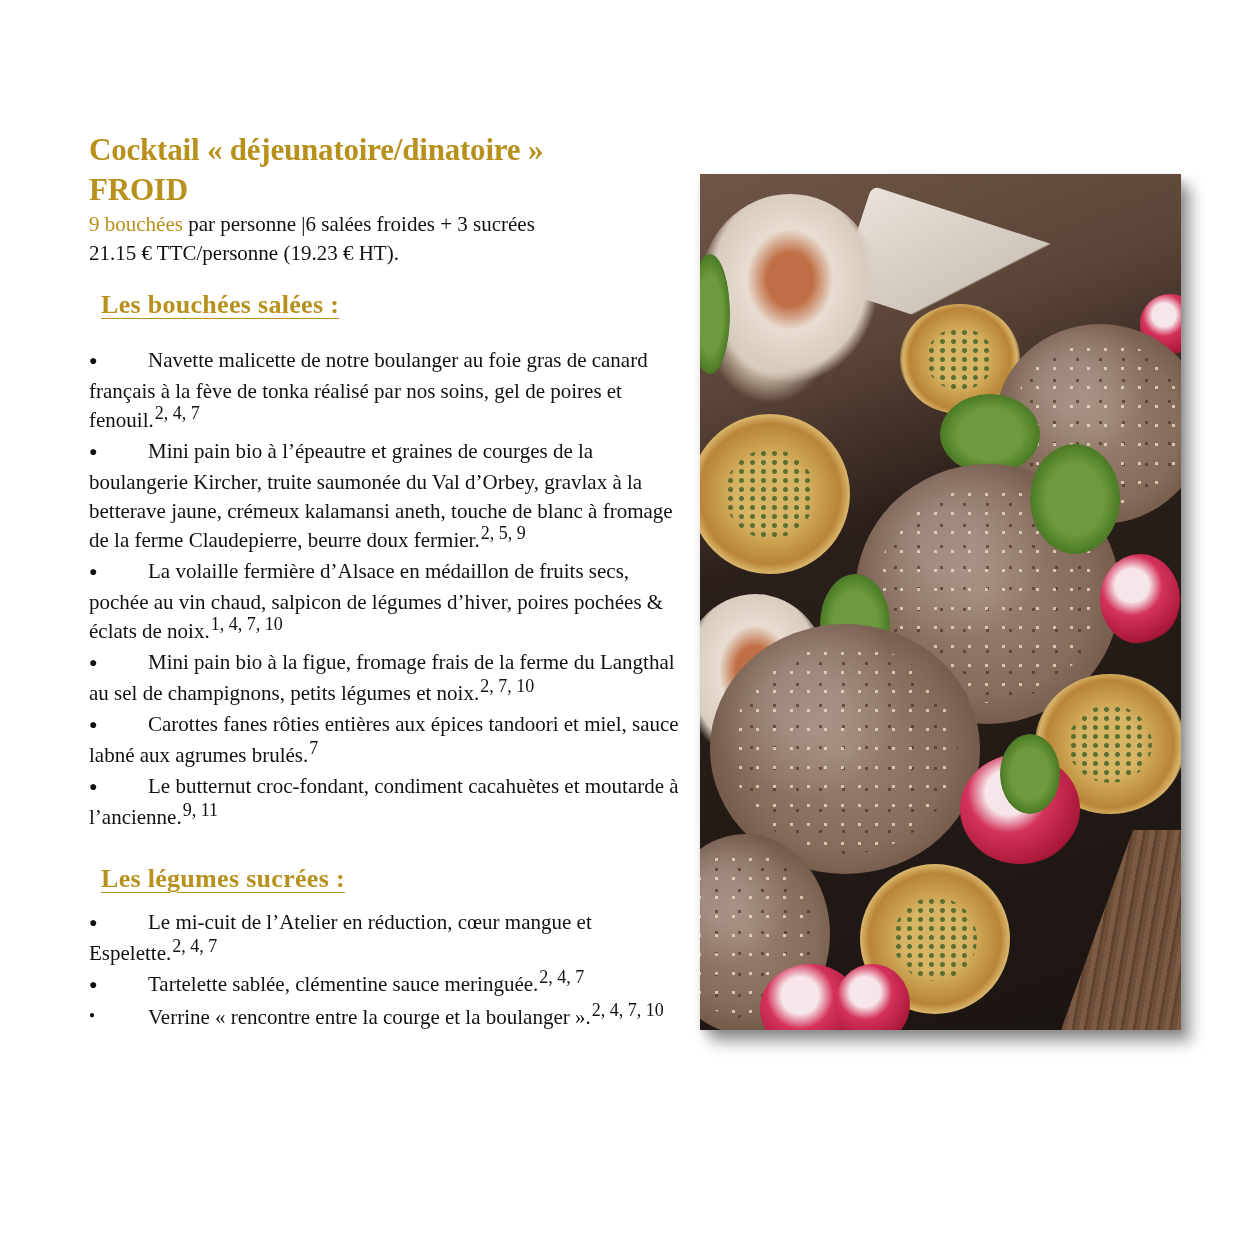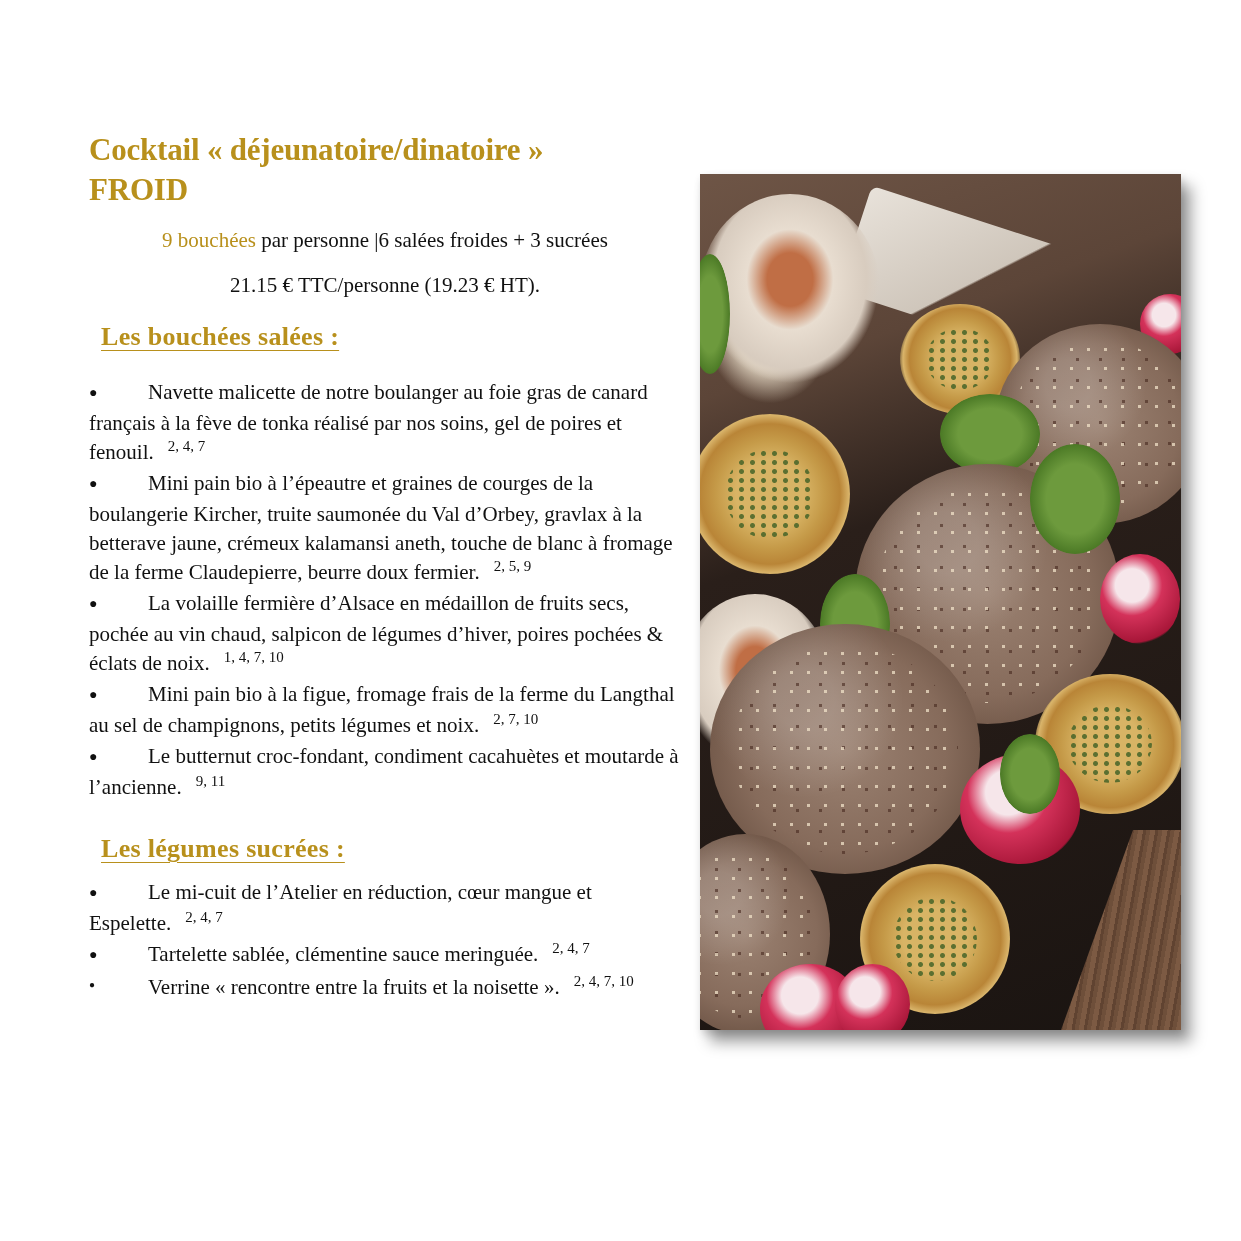--- a/index.html
+++ b/index.html
@@ -12,44 +12,43 @@
 
   .text-col {
     position: absolute; left: 89px; top: 130px; width: 592px;
   }
   .title {
     color: #B8901C; font-size: 31px; line-height: 40px; margin: 0;
     font-family: "Liberation Serif", "DejaVu Serif", serif;
     letter-spacing: -0.2px;
   }
   .subtitle, .price {
-    font-size: 21px; line-height: 29px; margin: 16px;
+    font-size: 21px; line-height: 29px; margin: 0;
     font-family: "Liberation Serif", "DejaVu Serif", serif;
-    text-align: center;
   }
   .subtitle .accent { color: #B8901C; }
   .section-title {
     color: #B8901C; font-size: 26px; line-height: 34px;
     font-family: "Liberation Serif", "DejaVu Serif", serif;
     text-decoration: underline; text-decoration-thickness: 1px; text-underline-offset: 5px;
     margin: 12px; letter-spacing: 0.3px;
   }
   .sec-salees { margin-top: 20px; }
   .sec-sucrees { margin-top: 30px; }
   ul.items { list-style: none; padding: 0; margin: 0; }
   .sec-salees + ul.items { margin-top: 24px; }
   ul.items li {
     font-size: 21px; line-height: 29px; margin: 0 0 2px 0;
     font-family: "Liberation Serif", "DejaVu Serif", serif;
     text-align: left;
   }
   .bullet { display: inline-block; width: 59px; }
   .bullet::before { content: "\25CF"; font-size: 14px; position: relative; top: -2px; }
   .bullet.small::before { font-size: 10px; top: -6px; }
-  sup.allergens { font-size: 15px; line-height: 0; vertical-align: 8px; margin-left: 14px; }
+  sup.allergens { font-size: 18px; line-height: 0; vertical-align: 8px; margin-left: 1px; }
 
   
   .photo-wrap {
     position: absolute; left: 700px; top: 174px; width: 481px; height: 856px;
     box-shadow: 10px 12px 14px rgba(0,0,0,0.38), 2px 4px 8px rgba(0,0,0,0.15);
   }
   .photo {
     position: absolute; inset: 0; overflow: hidden;
     background:
       radial-gradient(ellipse 90px 110px at 70px 150px, rgba(232,220,200,0.95) 40%, rgba(232,220,200,0) 72%),
@@ -109,28 +108,29 @@
     </h1>
     <p class="subtitle"><span class="accent">9 bouchées</span><span> par personne |6 salées froides + 3 sucrées</span></p>
     <p class="price">21.15 € TTC/personne (19.23 € HT).</p>
 
     <h2 class="section-title sec-salees">Les bouchées salées :</h2>
     <ul class="items">
       <li><span class="bullet"></span><span>Navette malicette de notre boulanger au foie gras de canard français à la fève de tonka réalisé par nos soins, gel de poires et fenouil.</span><sup class="allergens">2, 4, 7</sup></li>
       <li><span class="bullet"></span><span>Mini pain bio à l’épeautre et graines de courges de la boulangerie Kircher, truite saumonée du Val d’Orbey, gravlax à la betterave jaune, crémeux kalamansi aneth, touche de blanc à fromage de la ferme Claudepierre, beurre doux fermier.</span><sup class="allergens">2, 5, 9</sup></li>
       <li><span class="bullet"></span><span>La volaille fermière d’Alsace en médaillon de fruits secs, pochée au vin chaud, salpicon de légumes d’hiver, poires pochées &amp; éclats de noix.</span><sup class="allergens">1, 4, 7, 10</sup></li>
       <li><span class="bullet"></span><span>Mini pain bio à la figue, fromage frais de la ferme du Langthal au sel de champignons, petits légumes et noix.</span><sup class="allergens">2, 7, 10</sup></li>
+      <li><span class="bullet"></span><span>Carottes fanes rôties entières aux épices tandoori et miel, sauce labné aux agrumes brulés.</span><sup class="allergens">7</sup></li>
       <li><span class="bullet"></span><span>Le butternut croc-fondant, condiment cacahuètes et moutarde à l’ancienne.</span><sup class="allergens">9, 11</sup></li>
     </ul>
 
     <h2 class="section-title sec-sucrees">Les légumes sucrées :</h2>
     <ul class="items">
       <li><span class="bullet"></span><span>Le mi-cuit de l’Atelier en réduction, cœur mangue et Espelette.</span><sup class="allergens">2, 4, 7</sup></li>
       <li><span class="bullet"></span><span>Tartelette sablée, clémentine sauce meringuée.</span><sup class="allergens">2, 4, 7</sup></li>
-      <li><span class="bullet small"></span><span>Verrine « rencontre entre la fruits et la noisette ».</span><sup class="allergens">2, 4, 7, 10</sup></li>
+      <li><span class="bullet small"></span><span>Verrine « rencontre entre la courge et la boulanger ».</span><sup class="allergens">2, 4, 7, 10</sup></li>
     </ul>
   </div>
 
   <div class="photo-wrap">
     <div class="photo" title="Platter of mini seeded bread buns, quiches, radishes, verrines and herbs">
       <div class="blob cone" style="left:150px;top:40px;width:200px;height:110px;transform:rotate(18deg);"></div>
       <div class="blob verrine" style="left:0px;top:20px;width:180px;height:190px;"></div>
       <div class="blob leaf" style="left:-10px;top:80px;width:40px;height:120px;"></div>
       <div class="blob radish" style="left:440px;top:120px;width:60px;height:60px;"></div>
       <div class="blob quiche" style="left:200px;top:130px;width:120px;height:110px;">

